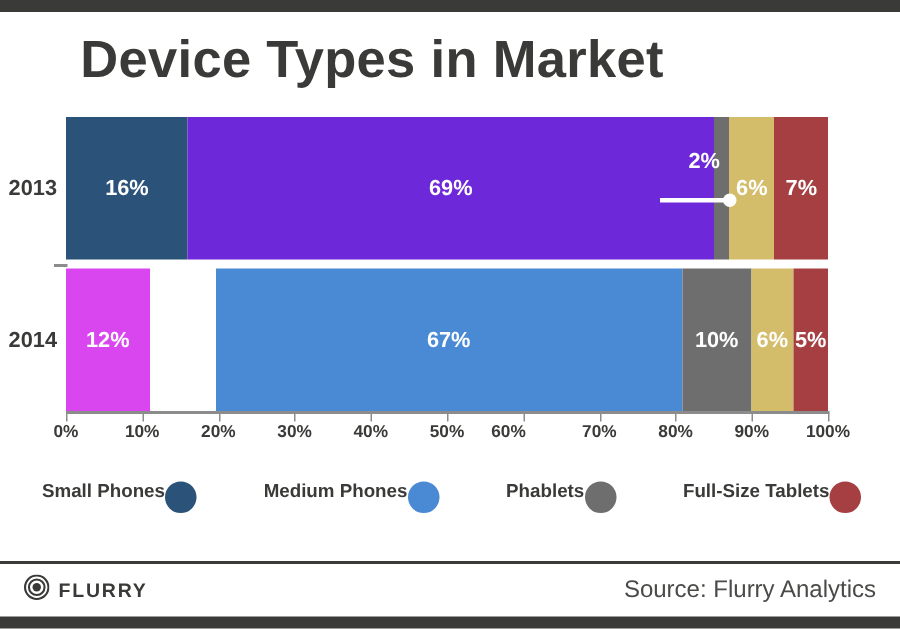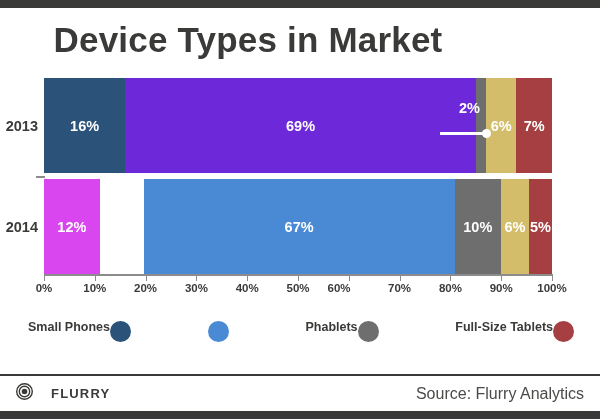--- a/index.html
+++ b/index.html
@@ -198,21 +198,21 @@
     height: 35px;
     display: flex;
     align-items: center;
     justify-content: space-between;
     padding: 0 16px;
     box-sizing: border-box;
   }
   #brand {
     display: flex;
     align-items: center;
-    gap: 18px;
+    gap: 6px;
   }
   #brand-name {
     font-size: 13px;
     font-weight: bold;
     letter-spacing: 1.2px;
     color: #3a3a38;
   }
   #source {
     font-size: 16px;
     color: #4a4a48;
@@ -298,20 +298,21 @@
       <div class="tick" style="left: 552px;"></div>
       <div class="tick-label" style="left: 552px;">100%</div>
     </div>
 
   <div id="legend">
       <div class="legend-item">
         <div class="legend-label">Small Phones</div>
         <div class="legend-dot" style="background: rgb(43, 82, 121);"></div>
       </div>
       <div class="legend-item">
+        <div class="legend-label">Medium Phones</div>
         <div class="legend-dot" style="background: rgb(74, 138, 212);"></div>
       </div>
       <div class="legend-item">
         <div class="legend-label">Phablets</div>
         <div class="legend-dot" style="background: rgb(110, 110, 110);"></div>
       </div>
       <div class="legend-item">
         <div class="legend-label">Full-Size Tablets</div>
         <div class="legend-dot" style="background: rgb(165, 63, 66);"></div>
       </div>

